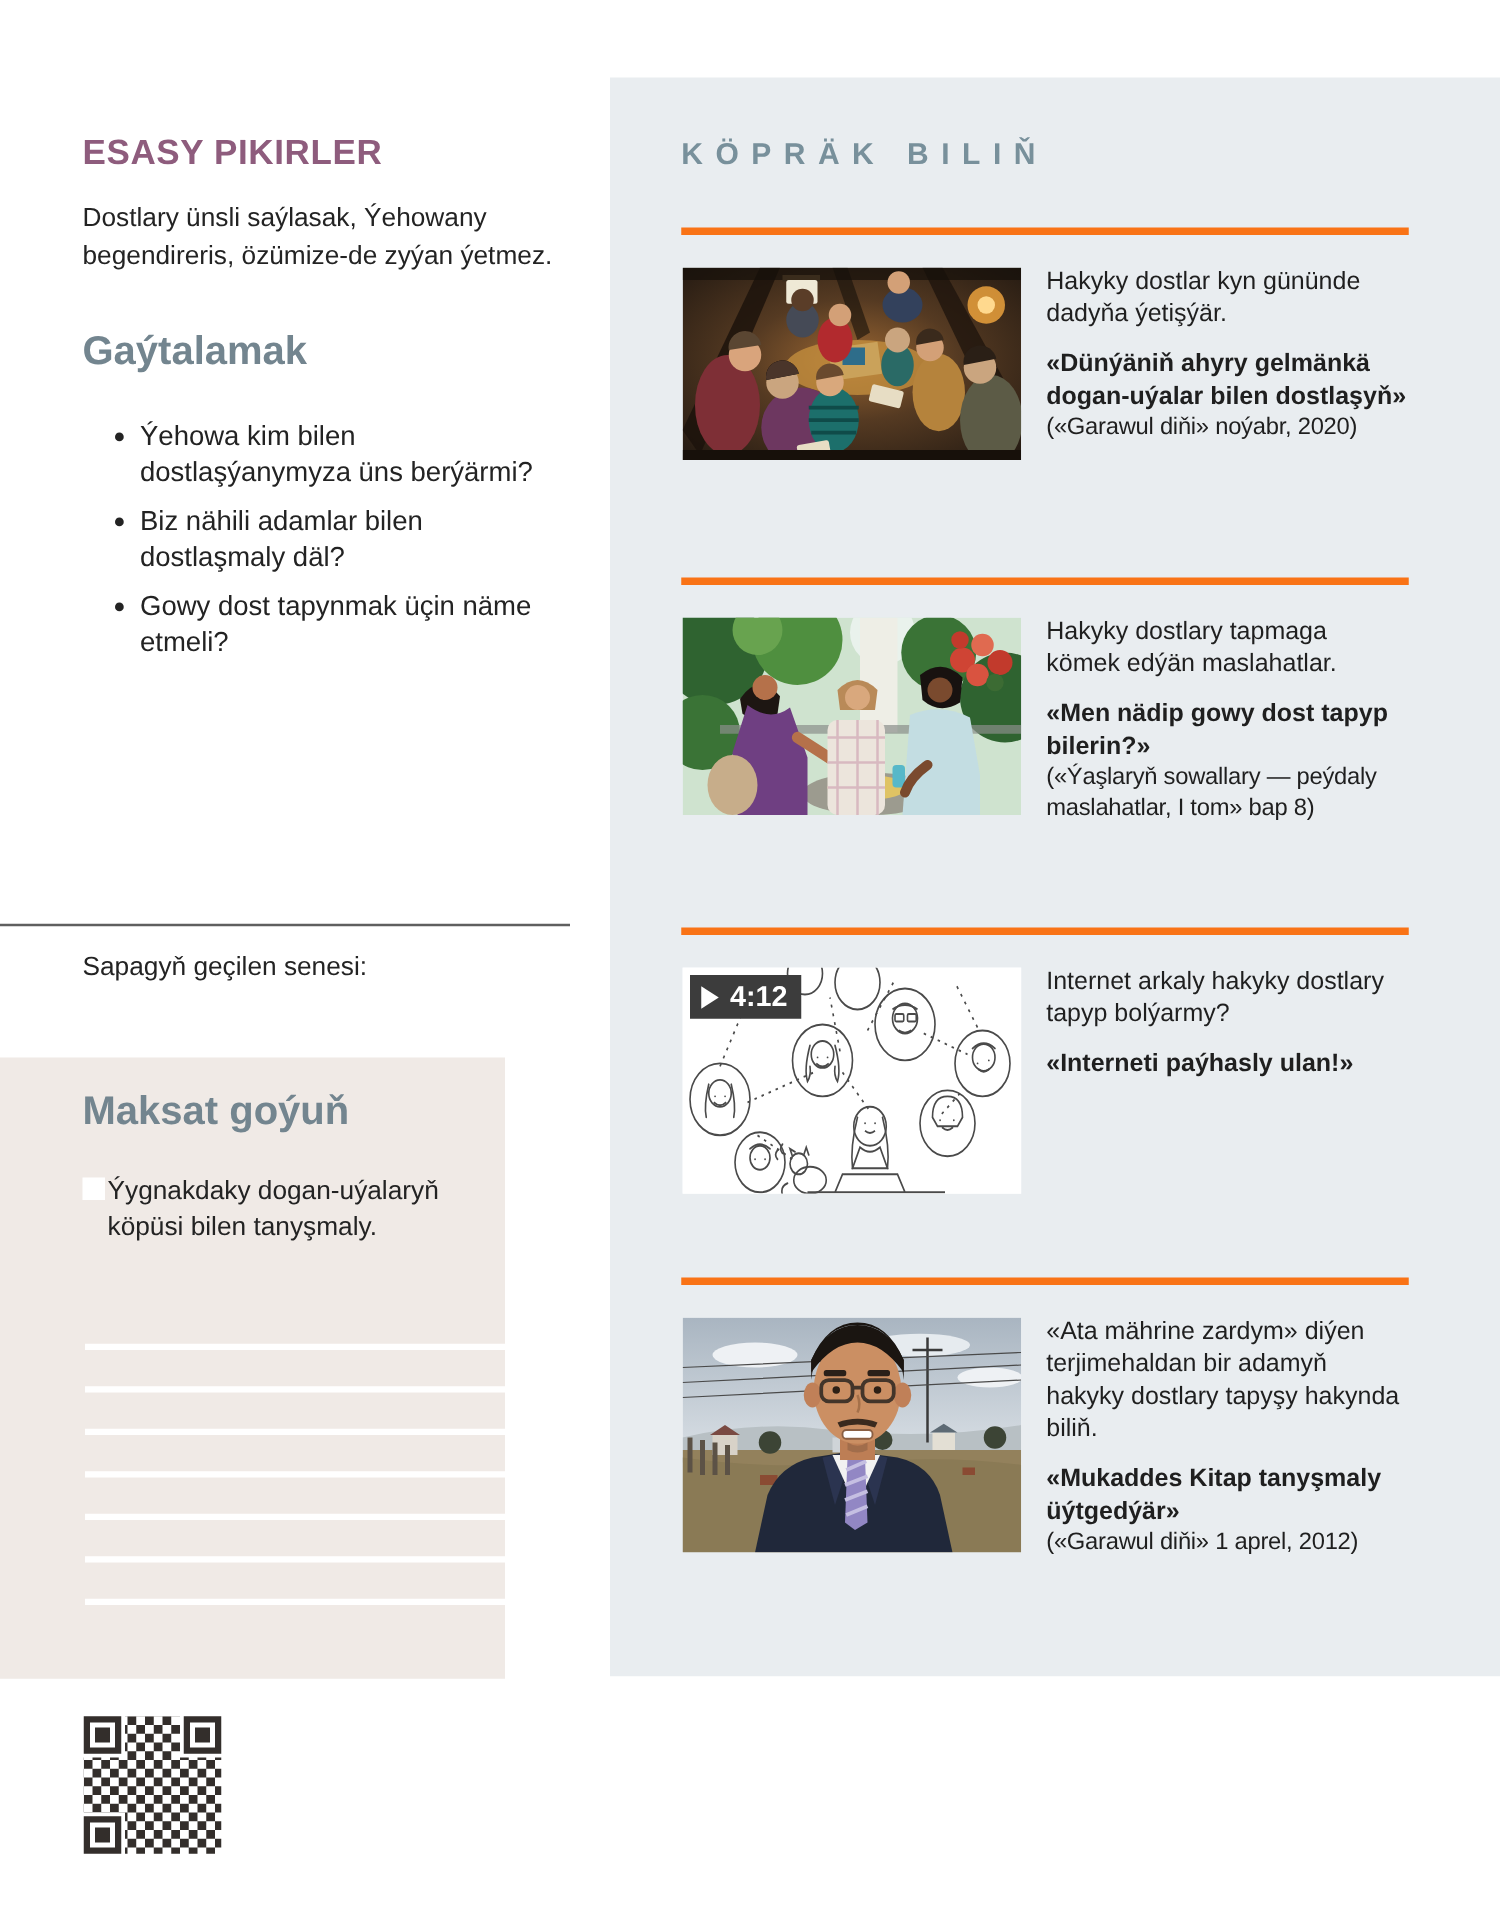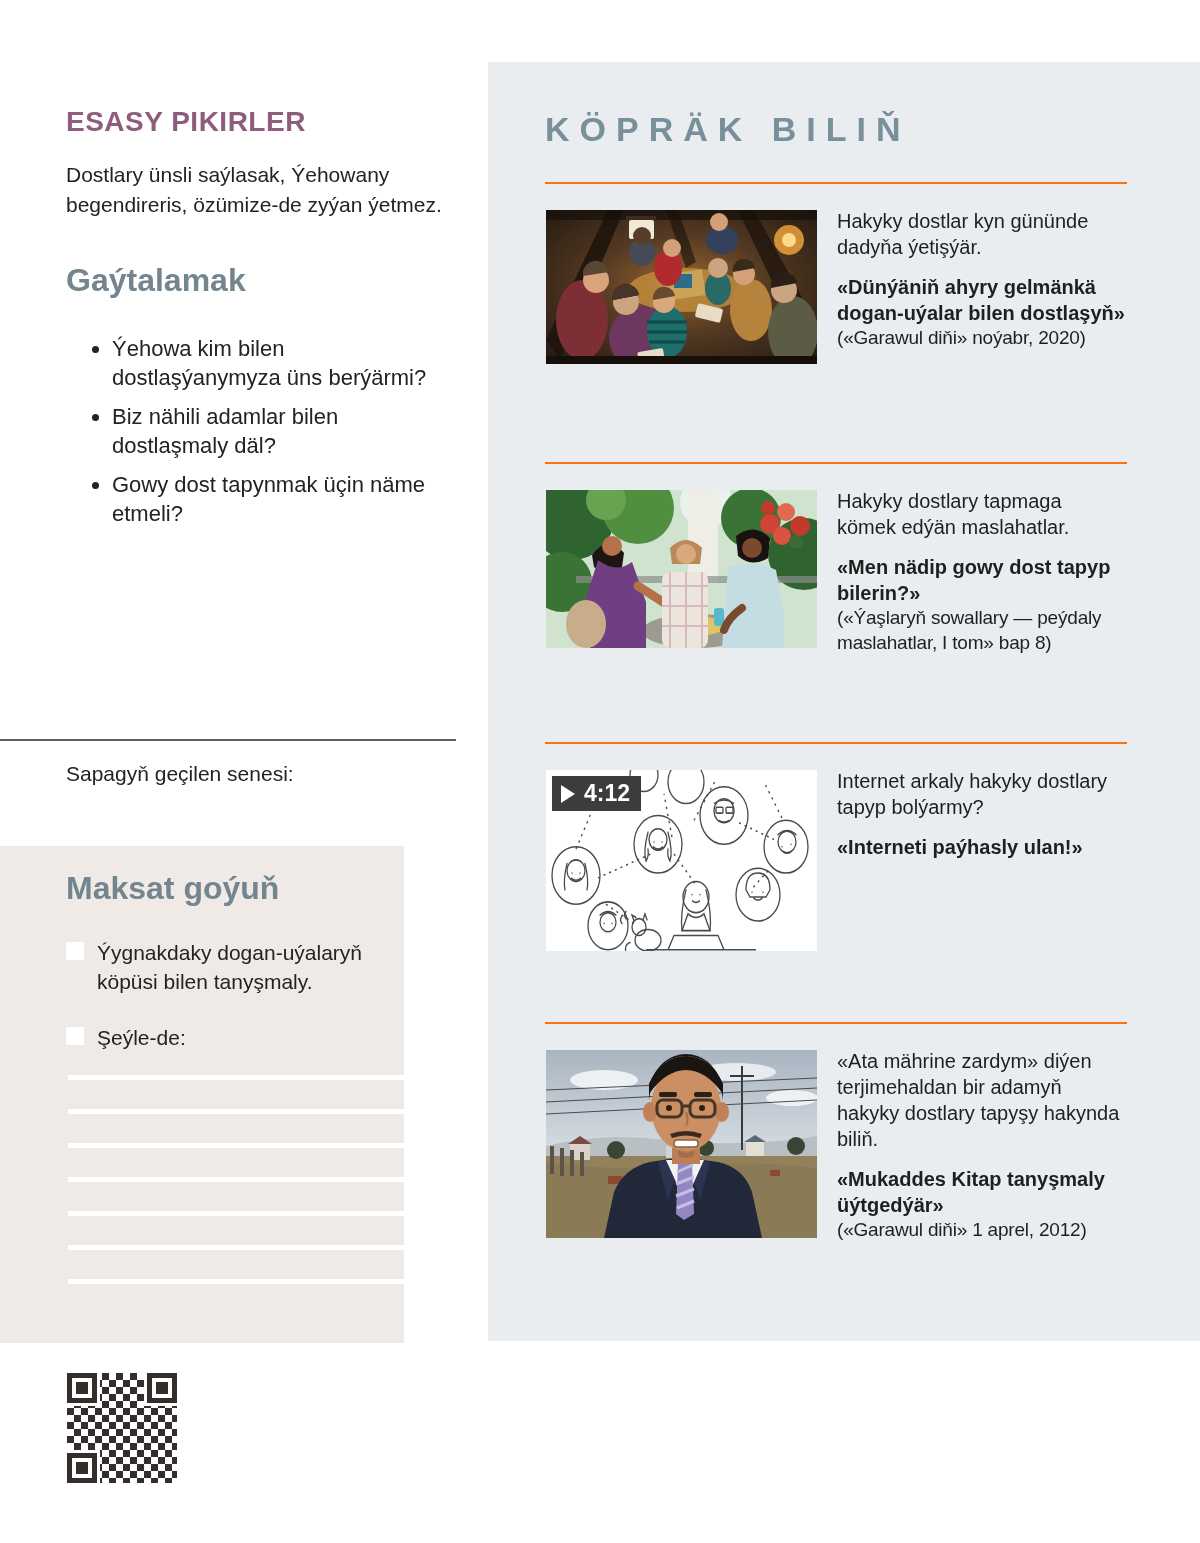--- a/index.html
+++ b/index.html
@@ -16,43 +16,43 @@
               line-height:1.43; color:#232323; }
   .slate-h  { color:#73858f; font-size:32px; font-weight:600; }
   .lc-review-h { position:absolute; left:66px; top:262px; }
   .lc-bullets { position:absolute; left:92px; top:334px; width:366px; list-style:disc outside; }
   .lc-bullets li { margin-left:20px; margin-bottom:10px; font-size:22px; line-height:1.32; color:#232323; }
   .lc-rule { position:absolute; left:0; top:739px; width:456px; height:2px; background:#5f5f5f; }
   .lc-date { position:absolute; left:66px; top:762px; font-size:21px; color:#232323; }
 
   .goal-box { position:absolute; left:0; top:846px; width:404px; height:497px; background:#f0eae6; }
   .goal-h   { position:absolute; left:66px; top:24px; }
-  .goal-item { position:absolute; left:66px; display:flex; gap:13px; }
+  .goal-item { position:absolute; left:66px; display:flex; gap:2px; }
   .goal-item.gi1 { top:93px; }
   .goal-item.gi2 { top:178px; }
   .checkbox { width:18px; height:18px; background:#ffffff; flex:none; margin-top:3px; }
   .goal-item span { font-size:21px; line-height:1.38; color:#232323; width:310px; }
   .write-area { position:absolute; left:0; top:0; width:456px; height:497px; }
   .wline { position:absolute; left:68px; width:378px; height:5px; background:#ffffff; }
 
   .qr-row { position:absolute; left:67px; top:1373px; display:flex; gap:21px; }
   .qr { position:relative; width:110px; height:110px; flex:none;
         background:repeating-conic-gradient(#332e2b 0% 25%, #ffffff 0% 50%) 0 0 / 14px 14px; }
   .qr .f { position:absolute; width:30px; height:30px; border:5px solid #332e2b; background:#fff;
            box-shadow:0 0 0 3px #fff; }
   .qr .f::after { content:""; position:absolute; left:4px; top:4px; width:12px; height:12px; background:#332e2b; }
   .qr .f.tl { left:0; top:0; } .qr .f.tr { right:0; top:0; } .qr .f.bl { left:0; bottom:0; }
   .qr-text { width:300px; padding-top:16px; font-size:19.5px; line-height:1.23; color:#707070; }
   .qr-text b { font-weight:700; color:#707070; }
 
   
   .right-panel { position:absolute; left:488px; top:62px; width:712px; height:1279px; background:#e9edf0; }
-  .rp-heading { position:absolute; left:57px; top:48px; font-size:34px; font-weight:700;
+  .rp-heading { position:absolute; left:57px; top:48px; font-size:24px; font-weight:700;
                 letter-spacing:10px; color:#78909b; white-space:nowrap; }
-  .section { position:absolute; left:57px; width:582px; height:280px; border-top:2px solid #f97316; }
+  .section { position:absolute; left:57px; width:582px; height:280px; border-top:6px solid #f97316; }
   .s1 { top:120px; } .s2 { top:400px; } .s3 { top:680px; } .s4 { top:960px; }
   .mr-img { position:absolute; left:1px; top:26px; width:271px; overflow:hidden; }
   .mr-img svg { display:block; width:100%; height:100%; }
   .s1 .mr-img { height:154px; } .s2 .mr-img { height:158px; }
   .s3 .mr-img { height:181px; background:#ffffff; } .s4 .mr-img { height:188px; }
   .mr-text { position:absolute; left:292px; top:24px; width:288px; font-size:20px; line-height:1.3; color:#1f1f1f; }
   .mr-text .desc { margin-bottom:14px; }
   .mr-text .ttl { font-weight:700; }
   .mr-text .cite { font-size:19px; letter-spacing:-.2px; }
   .video-badge { position:absolute; left:6px; top:6px; background:#3c3c3c; color:#fff;
@@ -76,24 +76,20 @@
 
 <div class="lc-rule"></div>
 <p class="lc-date">Sapagyň geçilen senesi:</p>
 
 <div class="goal-box">
   <h2 class="slate-h goal-h">Maksat goýuň</h2>
 
   <div class="goal-item gi1">
     <div class="checkbox"></div>
     <span>Ýygnakdaky dogan-uýalaryň köpüsi bilen tanyşmaly.</span>
-  </div>
-  <div class="goal-item gi2">
-    <div class="checkbox"></div>
-    <span>Şeýle-de:</span>
   </div>
 
   <div class="write-area">
     <div class="wline" style="top:229px"></div>
     <div class="wline" style="top:263px"></div>
     <div class="wline" style="top:297px"></div>
     <div class="wline" style="top:331px"></div>
     <div class="wline" style="top:365px"></div>
     <div class="wline" style="top:399px"></div>
     <div class="wline" style="top:433px"></div>

